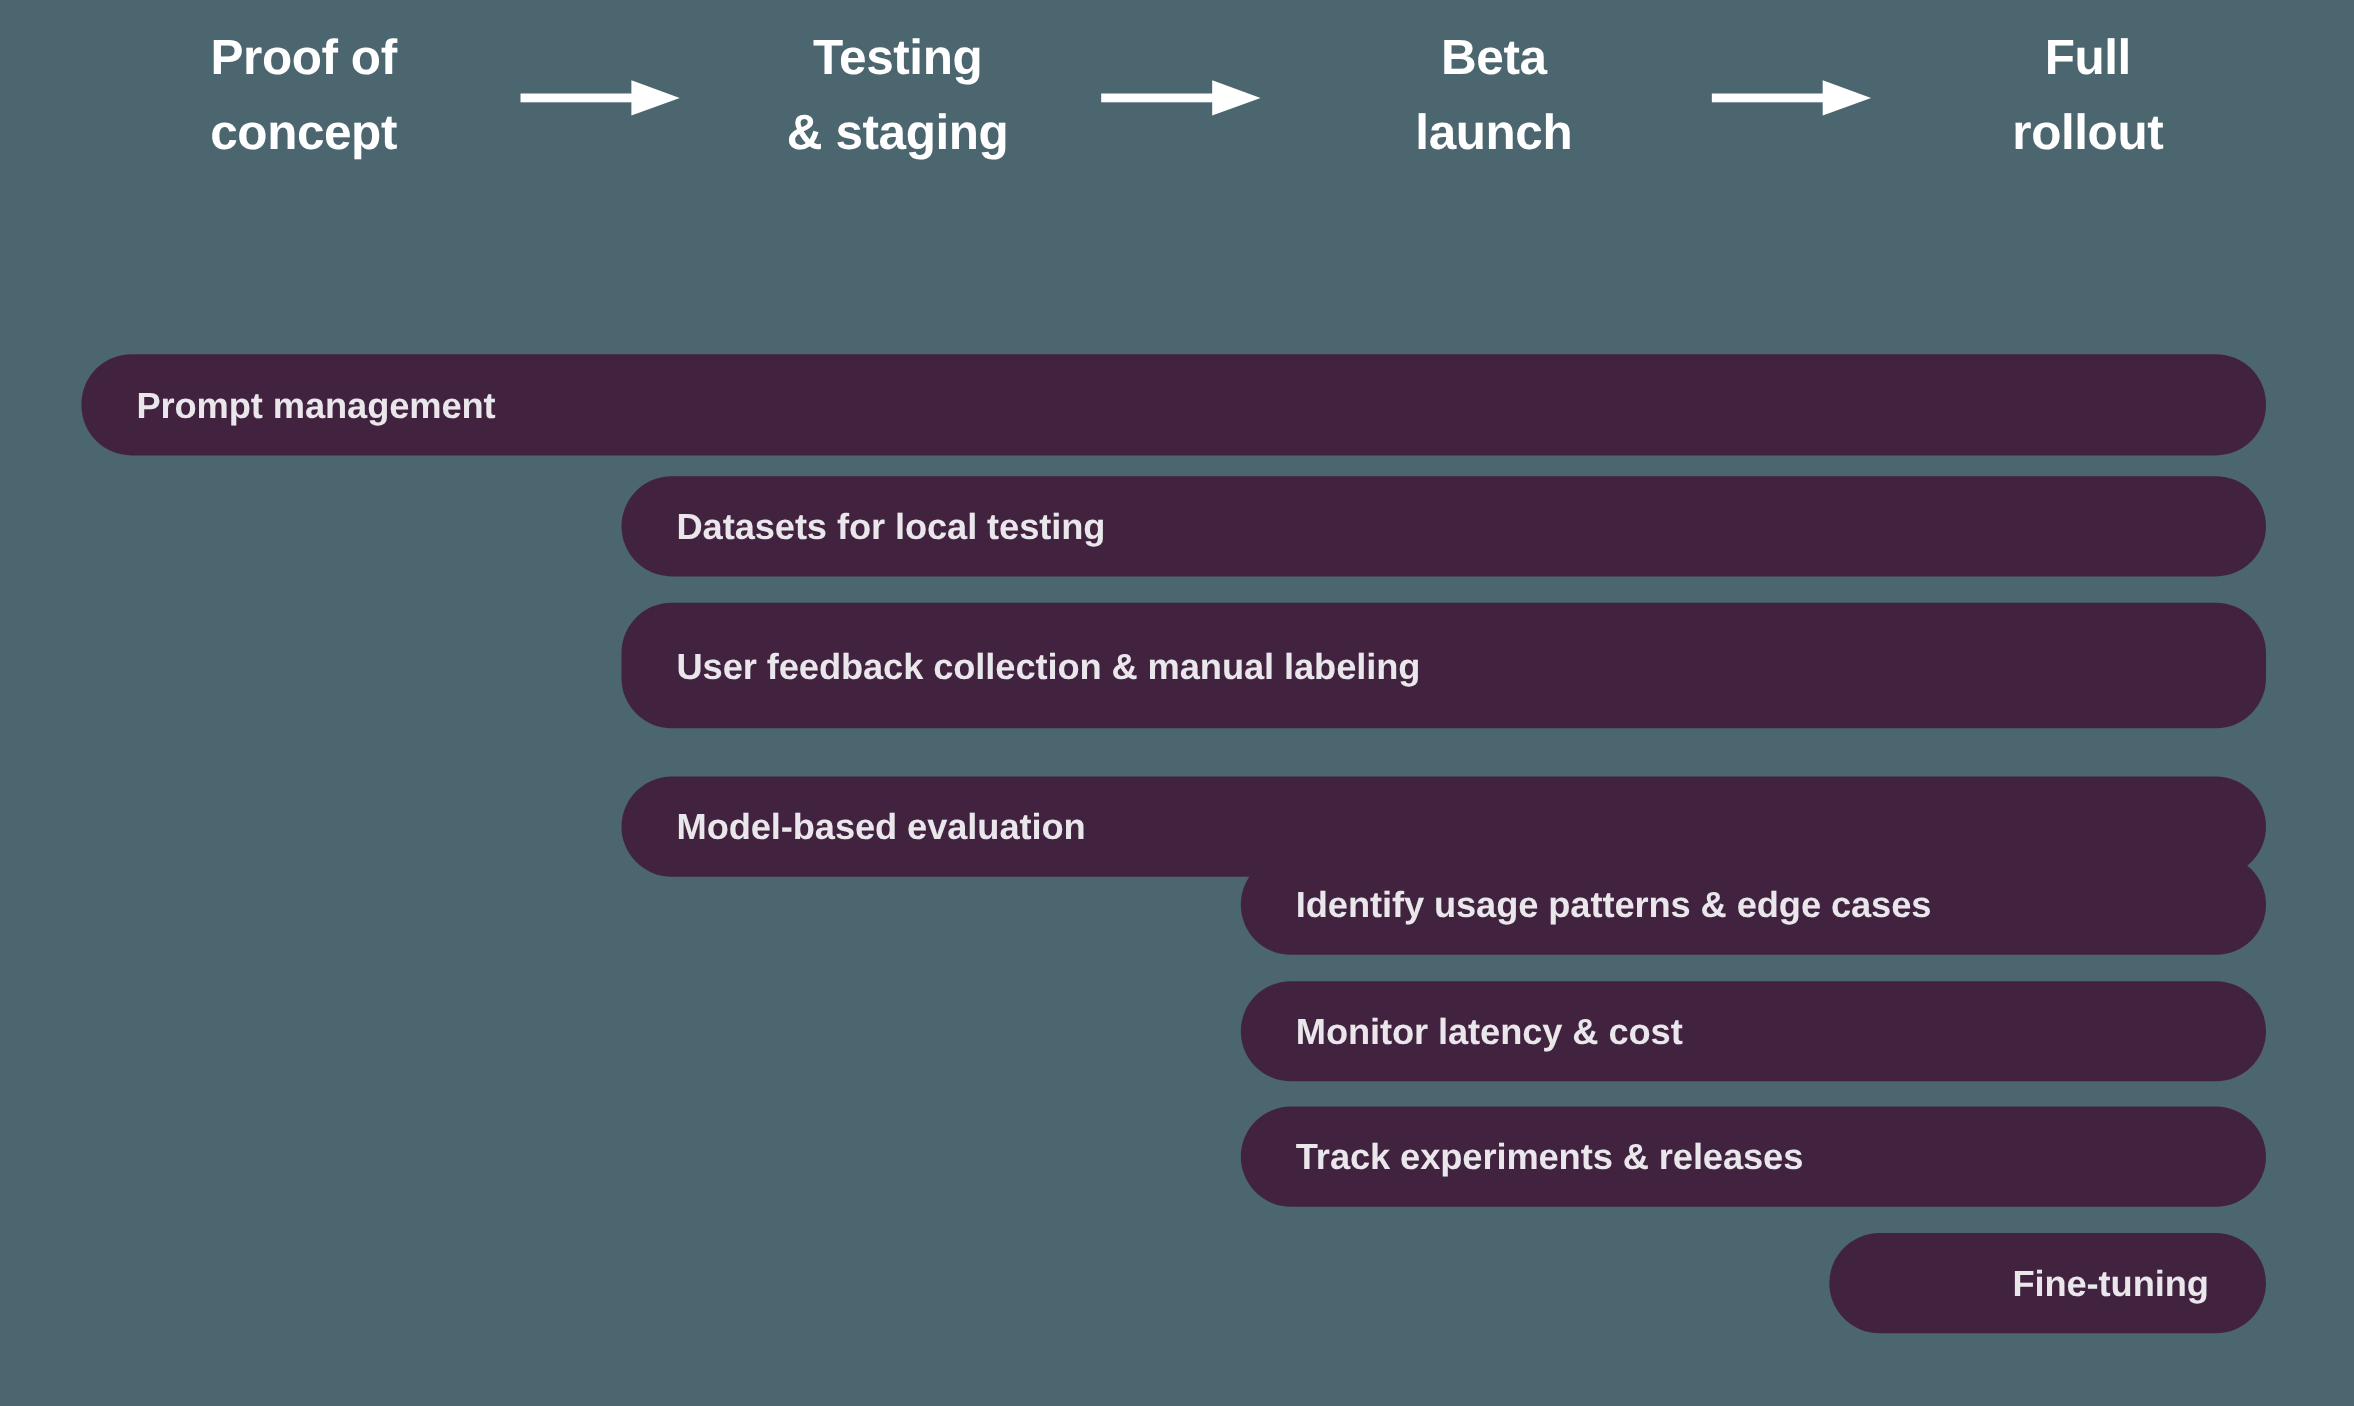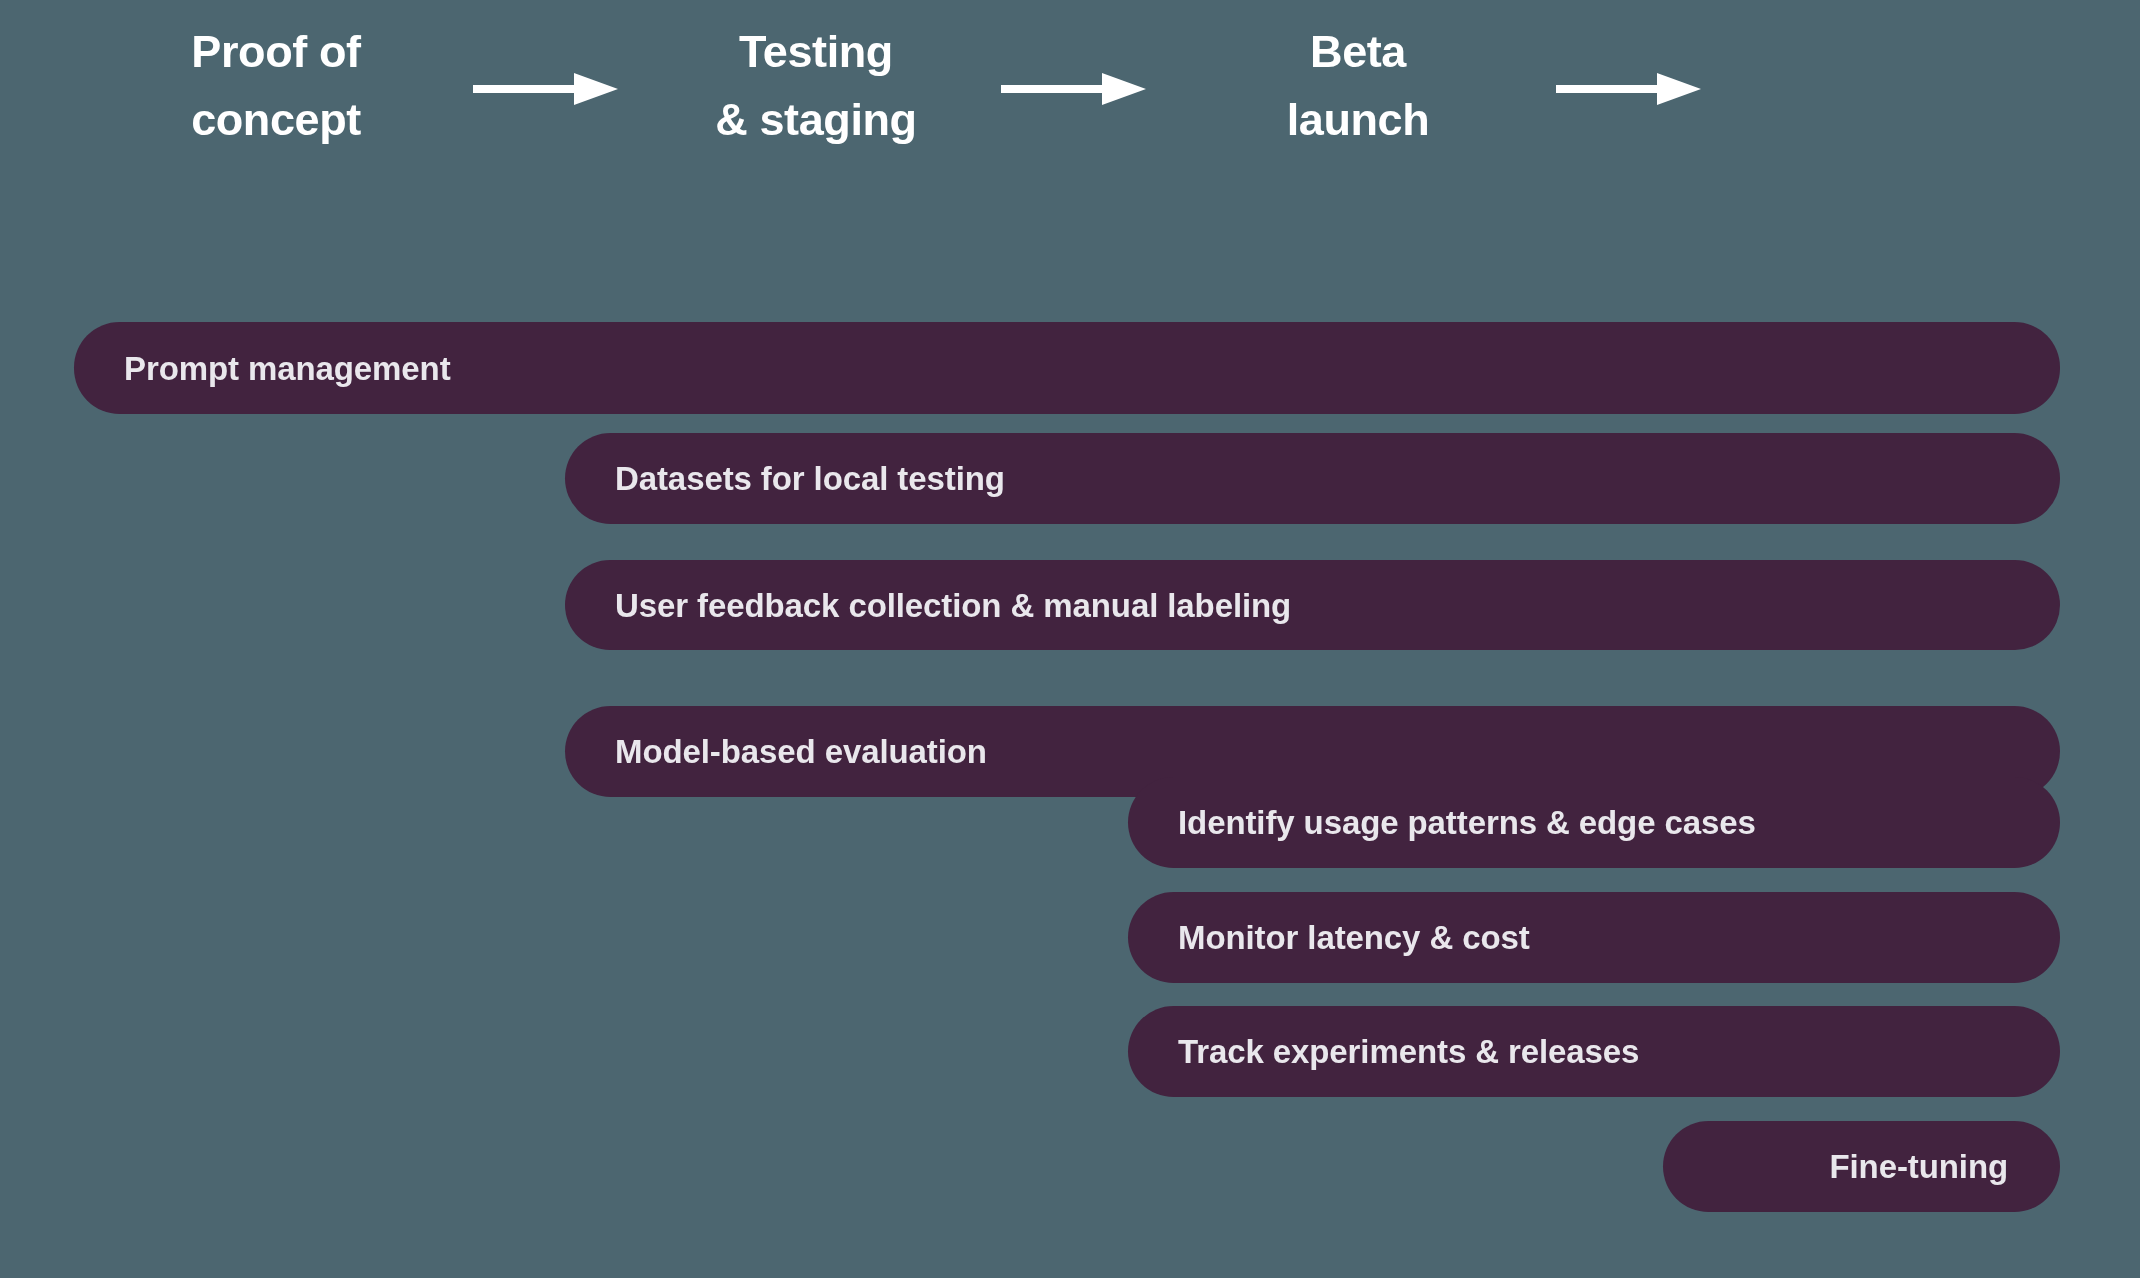--- a/index.html
+++ b/index.html
@@ -87,20 +87,22 @@
 
 <div id="canvas">
 
   <div id="phase-header">
       <div class="phase-label" style="left: 243px;">Proof of
 concept</div>
       <div class="phase-label" style="left: 783px;">Testing
 &amp; staging</div>
       <div class="phase-label" style="left: 1325px;">Beta
 launch</div>
+      <div class="phase-label" style="left: 1865px;">Full
+rollout</div>
       <div class="phase-arrow" style="left: 440px; width: 145px;">
         <svg width="145" height="34" viewBox="0 0 145 34">
           <rect x="0" y="13" width="105" height="8" fill="#ffffff"></rect>
           <polygon points="101,1 145,17 101,33" fill="#ffffff"></polygon>
         </svg>
       </div>
       <div class="phase-arrow" style="left: 968px; width: 145px;">
         <svg width="145" height="34" viewBox="0 0 145 34">
           <rect x="0" y="13" width="105" height="8" fill="#ffffff"></rect>
           <polygon points="101,1 145,17 101,33" fill="#ffffff"></polygon>
@@ -114,21 +116,21 @@
       </div>
     </div>
 
   <div id="bars">
       <div class="bar" style="left: 74px; width: 1986px; top: 322px; height: 92px; border-radius: 45.5px; background: rgb(66, 35, 63);">
         <span class="bar-label">Prompt management</span>
       </div>
       <div class="bar" style="left: 565px; width: 1495px; top: 433px; height: 91px; border-radius: 45.5px; background: rgb(66, 35, 63);">
         <span class="bar-label">Datasets for local testing</span>
       </div>
-      <div class="bar" style="left: 565px; width: 1495px; top: 560px; height: 90px; border-radius: 45.5px; background: rgb(66, 35, 63);">
+      <div class="bar" style="left: 565px; width: 1495px; top: 548px; height: 114px; border-radius: 45.5px; background: rgb(66, 35, 63);">
         <span class="bar-label">User feedback collection &amp; manual labeling</span>
       </div>
       <div class="bar" style="left: 565px; width: 1495px; top: 662px; height: 91px; border-radius: 45.5px; background: rgb(66, 35, 63); margin-top: 44px;">
         <span class="bar-label">Model-based evaluation</span>
       </div>
       <div class="bar" style="left: 1128px; width: 932px; top: 777px; height: 91px; border-radius: 45.5px; background: rgb(66, 35, 63);">
         <span class="bar-label">Identify usage patterns &amp; edge cases</span>
       </div>
       <div class="bar" style="left: 1128px; width: 932px; top: 892px; height: 91px; border-radius: 45.5px; background: rgb(66, 35, 63);">
         <span class="bar-label">Monitor latency &amp; cost</span>

